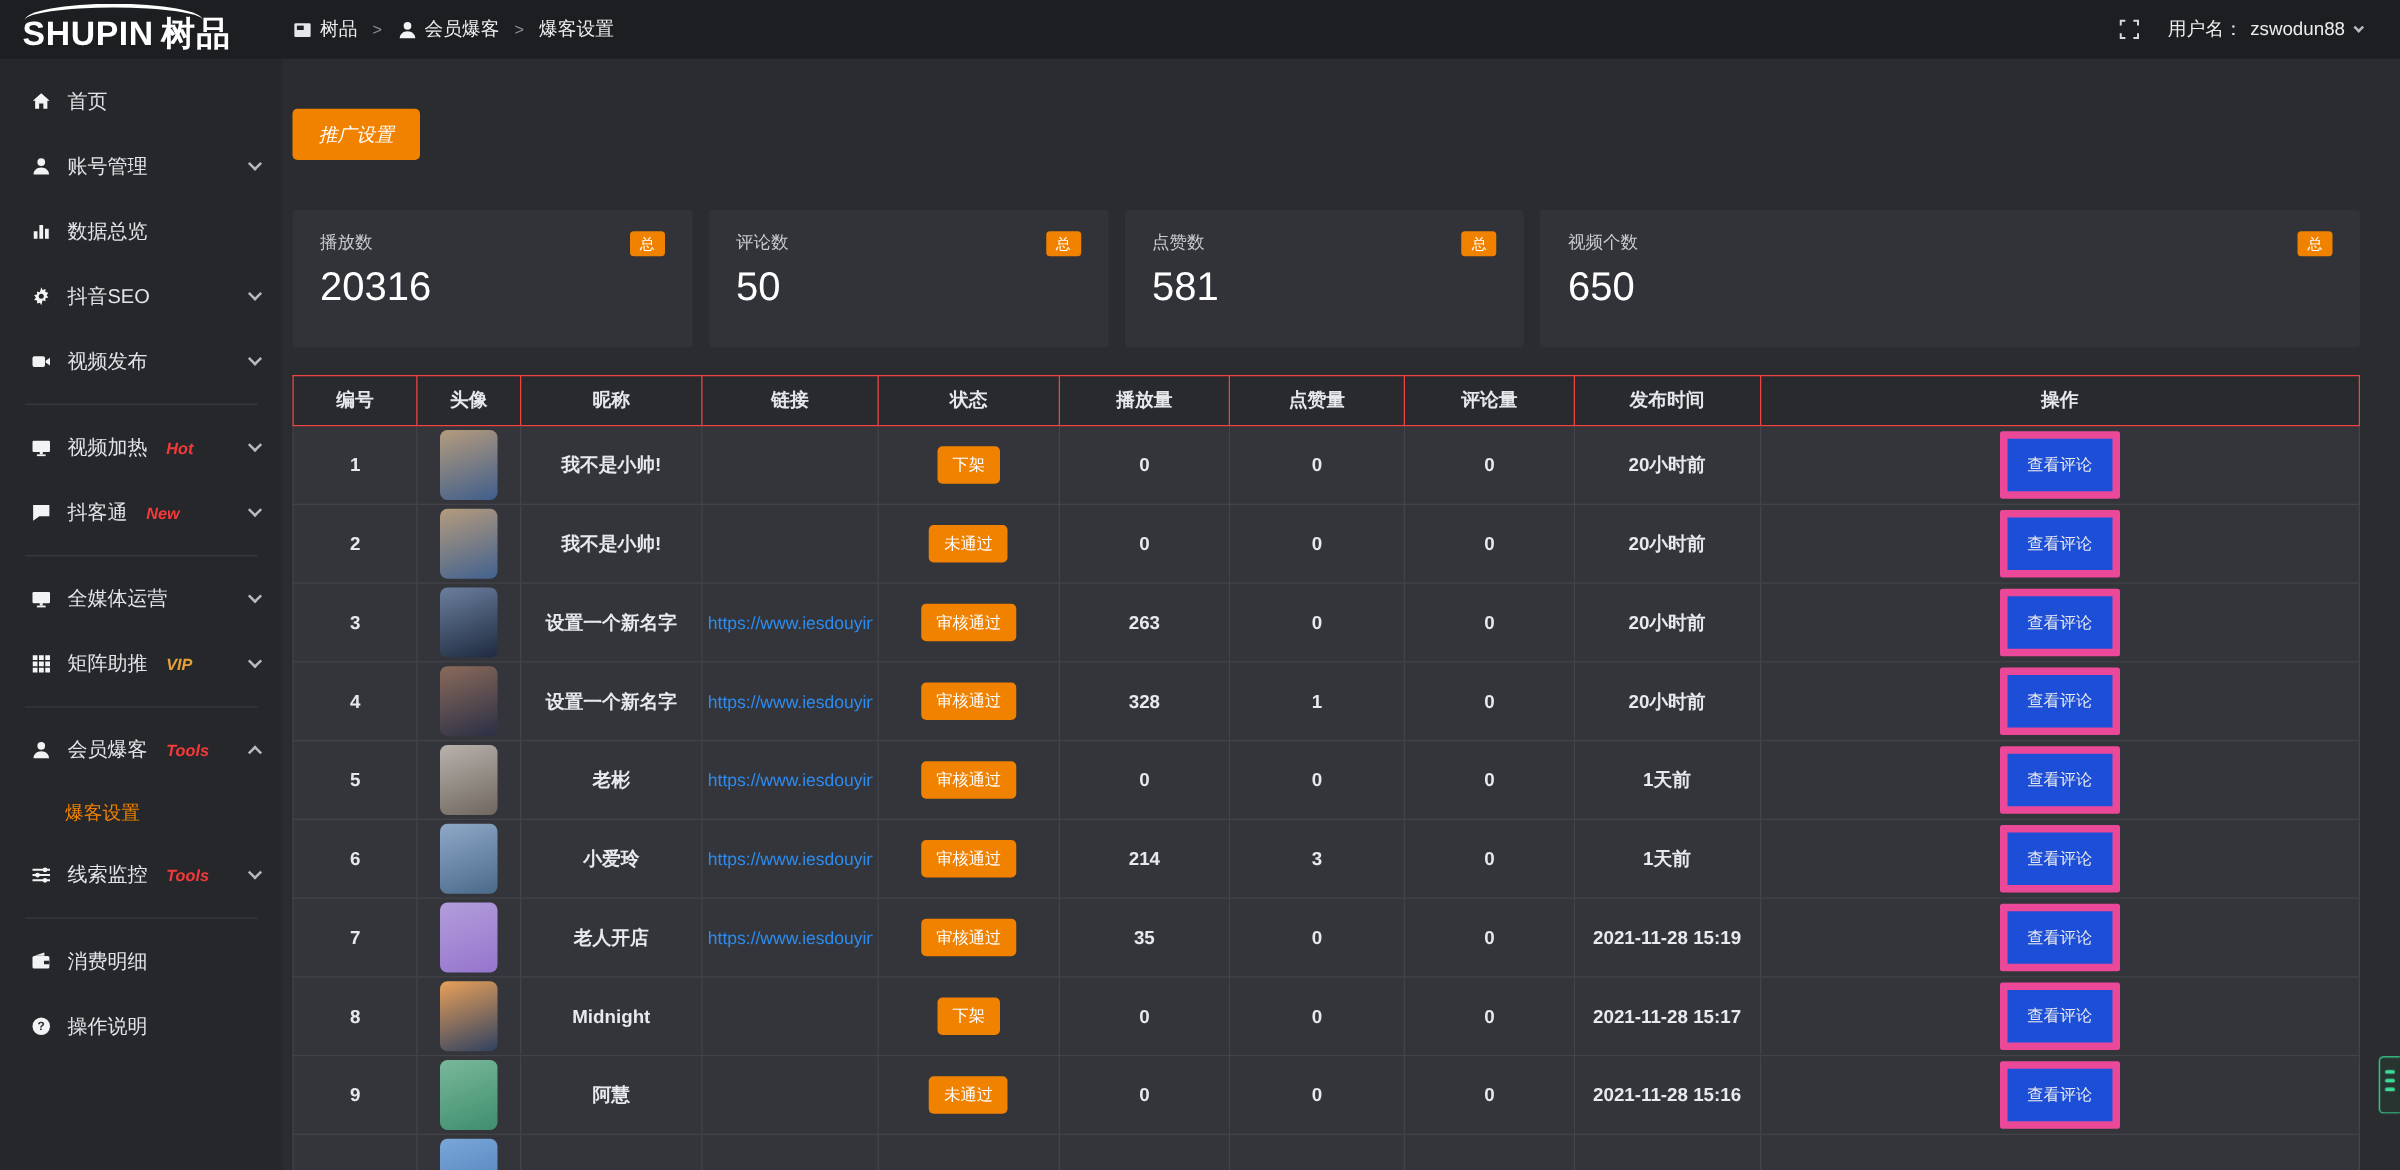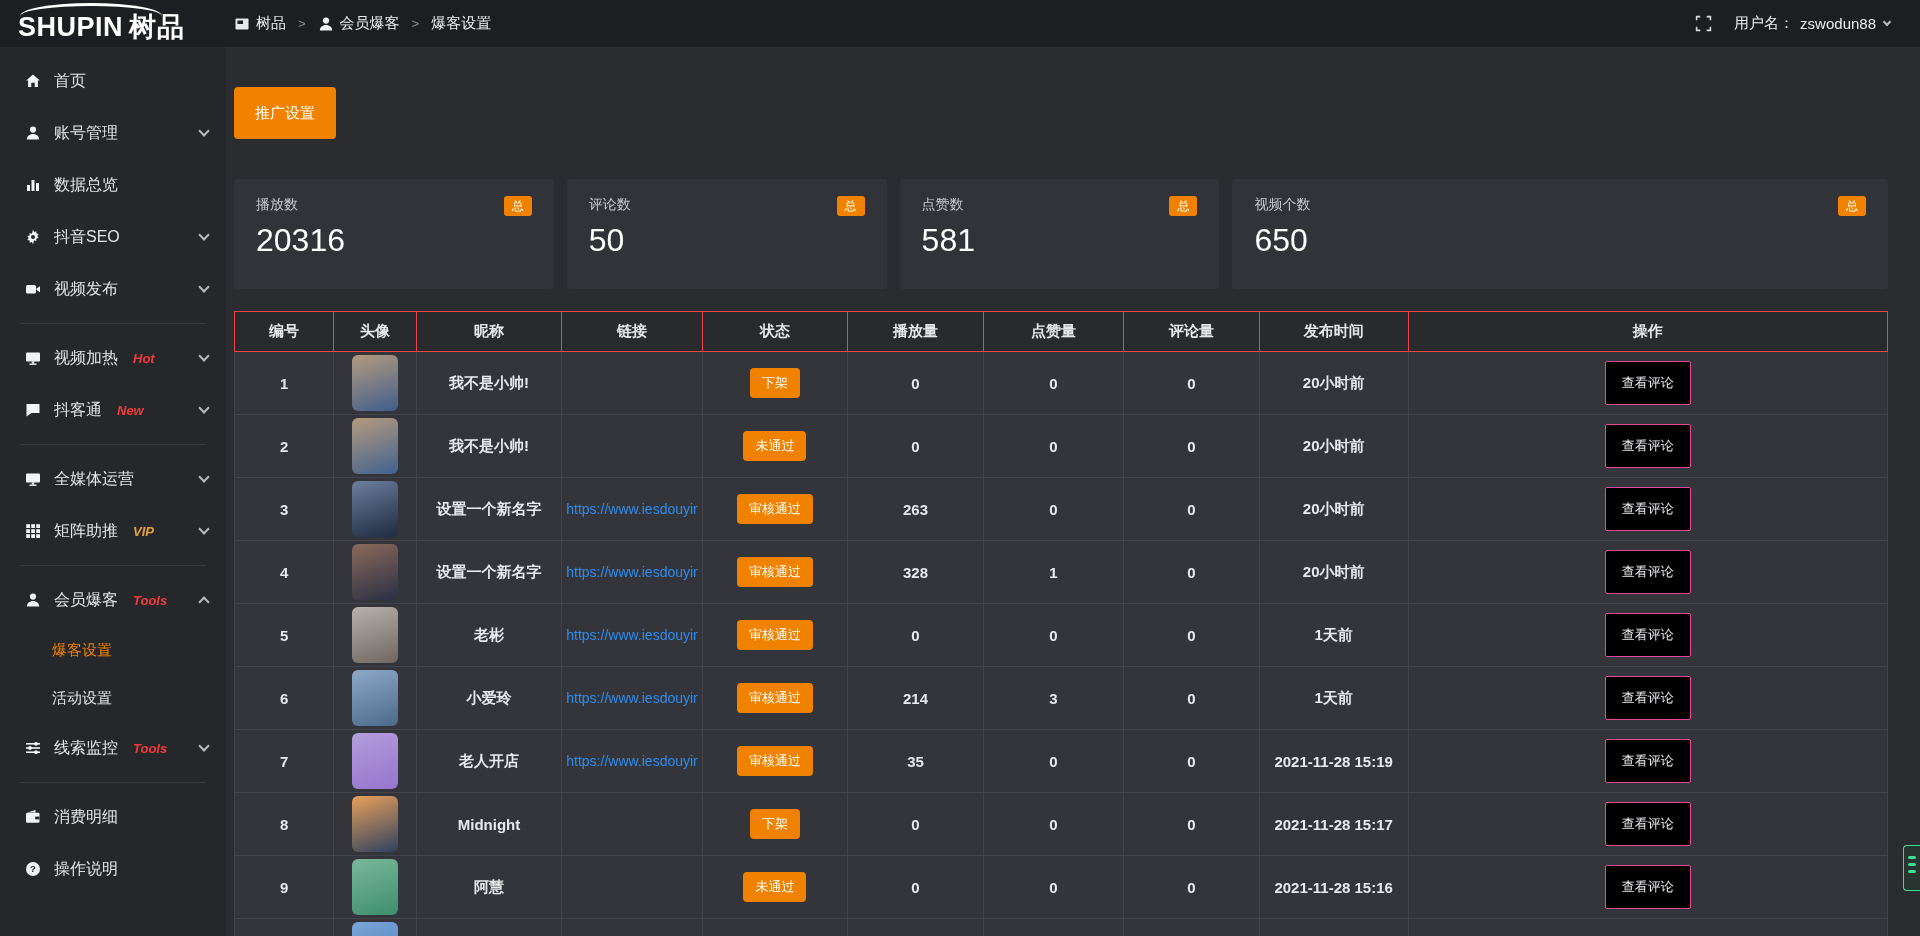--- a/index.html
+++ b/index.html
@@ -41,42 +41,42 @@
   .badge-txt { font-style:italic; font-weight:bold; font-size:13px; margin-left:15px; }
   .side-item .chev { margin-left:auto; }
   .side-divider { height:1px; background:#38393d; margin:8px 20px; }
   .submenu-item { height:48px; display:flex; align-items:center; padding-left:52px;
                   font-size:15px; color:#e3e4e7; cursor:pointer; }
   .submenu-item.active { color:#f08200; }
 
   
   .content { background:#2b2c30; padding:40px 32px 0 8px; overflow:hidden; height:889px; }
   .promo-btn { background:#f08200; color:#fff; border:none; border-radius:4px;
-               font-size:15px; padding:12px 21px; height:52px; cursor:pointer;
-               font-family:inherit; }
+               font-size:15px; padding:12px 21px; height:41px; cursor:pointer;
+               font-family:inherit;font-style:italic; }
 
   .cards { display:grid; grid-template-columns:1fr 1fr 1fr 2.05fr; gap:13px; margin-top:40px; }
   .card { background:#323338; border-radius:3px; height:110px; padding:17px 22px; }
   .card-top { display:flex; justify-content:space-between; align-items:flex-start;
               font-size:14px; color:#c9cacd; }
   .total-badge { background:#f08200; color:#fff; font-size:12px; padding:4px 8px;
                  border-radius:3px; line-height:1; }
   .card-value { color:#fff; font-size:32px; font-weight:400; margin-top:6px; }
 
   table { width:100%; border-collapse:collapse; table-layout:fixed; margin-top:22px; }
   th { background:#292a2e; height:40px; font-size:15px; font-weight:700; color:#e6e7ea;
        border:1px solid #ef4444; }
   td { background:#34353a; height:63px; text-align:center; vertical-align:middle;
        color:#e8e9ec; font-size:15px; font-weight:600; border:1px solid #434449; padding:0 4px; }
   .avatar { display:inline-block; width:46px; height:56px; border-radius:6px; vertical-align:middle; }
   a.link { color:#2d8cf0; font-weight:400; font-size:14px; text-decoration:none;
            white-space:nowrap; overflow:hidden; display:block; }
   .status-btn { background:#f08200; color:#fff; border:none; border-radius:4px;
                 font-size:13px; padding:6px 12px; cursor:pointer; font-family:inherit; }
-  .action-btn { background:#000000; color:#e8e9ec; border:1px solid #ec4899; border-radius:2px;
+  .action-btn { background:#1d4ed8; color:#e8e9ec; border:6px solid #ec4899; border-radius:2px;
                 font-size:13px; padding:12px 16px; cursor:pointer; font-family:inherit; font-weight:400; }
 
   .service-widget { position:fixed; right:0; top:845px; width:17px; height:46px;
                     background:#273430; border:1px solid #3ddc97; border-right:none;
                     border-radius:4px 0 0 4px; padding:6px 3px; cursor:pointer; }
   .service-widget i { display:block; height:3px; background:#3ddc97; margin:4px 1px; border-radius:2px; }
 </style>
 </head>
 <body>
 
@@ -238,23 +238,20 @@
               <path d="M1.8 14.5c0-3.4 2.8-5.6 6.2-5.6s6.2 2.2 6.2 5.6z"></path>
             </svg>
           </span>
           <span>会员爆客</span>
           <span class="badge-txt" style="color: rgb(241, 59, 59);">Tools</span>
           <span class="chev up"></span>
         </div>
         <div class="submenu">
           <div class="submenu-item active">
             <span>爆客设置</span>
-          </div>
-          <div class="submenu-item">
-            <span>活动设置</span>
           </div>
         </div>
         <div class="side-item">
           <span class="icon">
             <svg width="16" height="16" viewBox="0 0 16 16" fill="#f2f3f5" xmlns="http://www.w3.org/2000/svg">
               <rect x="1" y="3" width="14" height="1.6"></rect>
               <rect x="1" y="7.2" width="14" height="1.6"></rect>
               <rect x="1" y="11.4" width="14" height="1.6"></rect>
               <circle cx="11" cy="3.8" r="1.9"></circle>
               <circle cx="5" cy="8" r="1.9"></circle>

